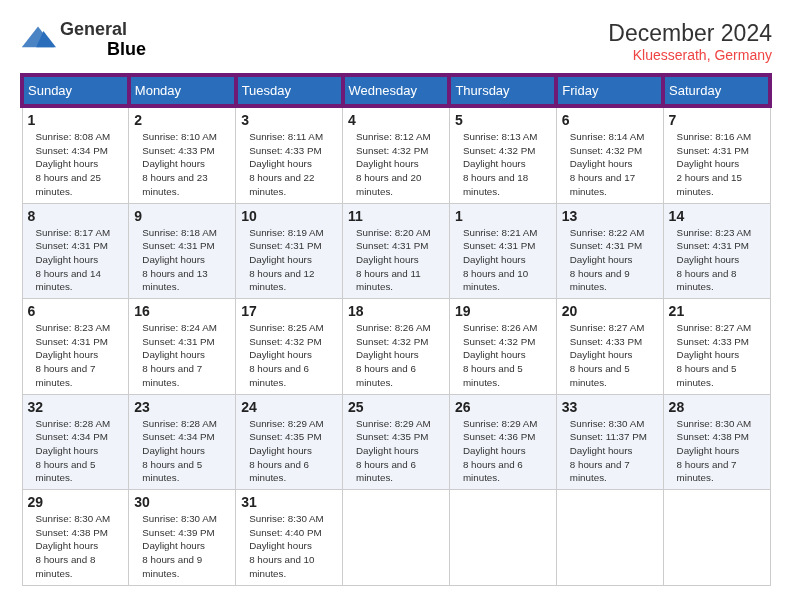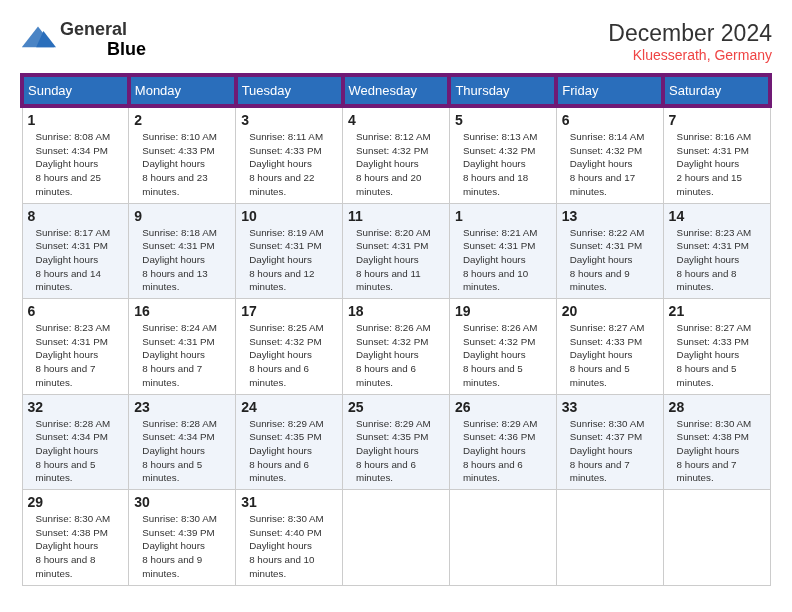--- a/index.html
+++ b/index.html
@@ -367,21 +367,21 @@
           <span>Sunrise: </span><span>8:29 AM</span><br>
           <span>Sunset: </span><span>4:36 PM</span><br>
           <span>Daylight hours</span><br>
           <span>8 hours and 6 minutes.</span>
         </div>
       </td>
         <td>
         <span class="day-num">33</span>
         <div class="day-info">
           <span>Sunrise: </span><span>8:30 AM</span><br>
-          <span>Sunset: </span><span>4:37 PM</span><br>
+          <span>Sunset: </span><span>11:37 PM</span><br>
           <span>Daylight hours</span><br>
           <span>8 hours and 7 minutes.</span>
         </div>
       </td>
         <td>
         <span class="day-num">28</span>
         <div class="day-info">
           <span>Sunrise: </span><span>8:30 AM</span><br>
           <span>Sunset: </span><span>4:38 PM</span><br>
           <span>Daylight hours</span><br>

